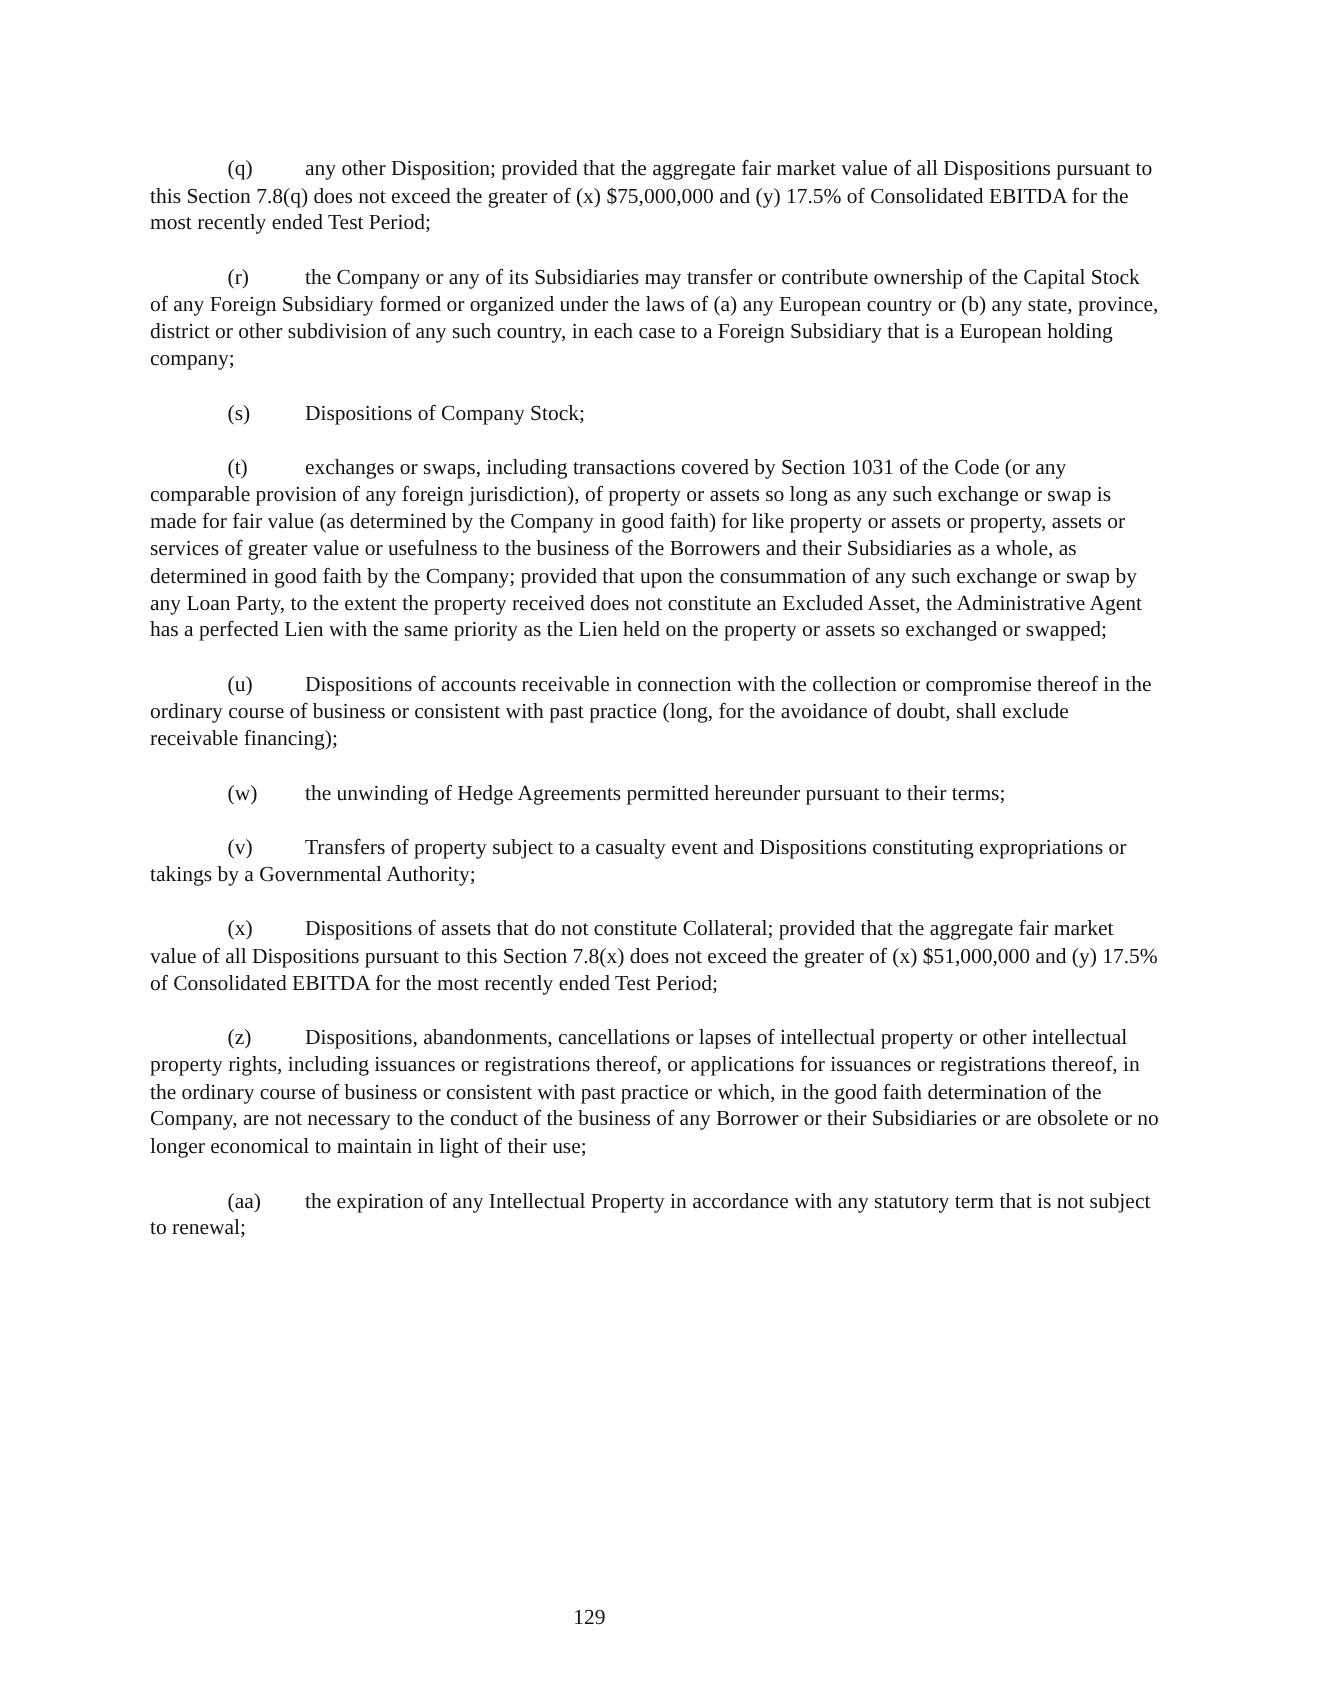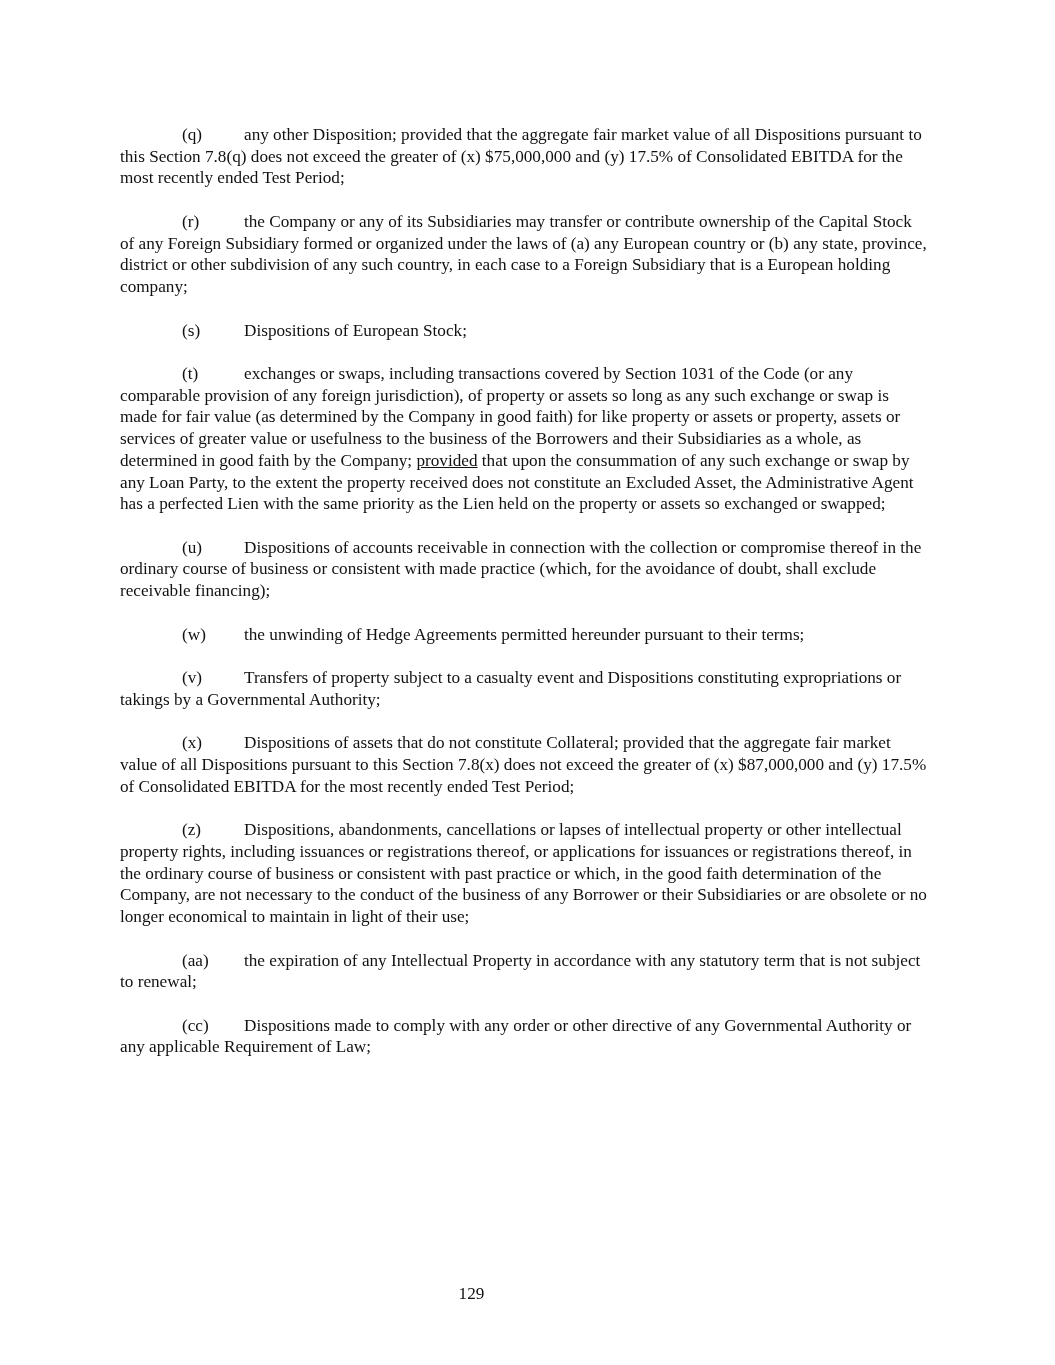--- a/index.html
+++ b/index.html
@@ -28,40 +28,38 @@
       text-indent: 62px;
       text-align: left;
       white-space: normal;
     }
     .label {
       display: inline-block;
       width: 62px;
       text-indent: 0;
     }
     .u {
-      text-decoration: underline;
     }
     .page-number {
       position: absolute;
       left: 0;
       width: 943px;
       top: 1283px;
       text-align: center;
     }
   </style>
 </head>
 <body>
 
 <div class="page" id="page">
     <p class="para"><span class="label">(q)</span><span>any other Disposition; provided that the aggregate fair market value of all Dispositions pursuant to this Section 7.8(q) does not exceed the greater of (x) $75,000,000 and (y) 17.5% of Consolidated EBITDA for the most recently ended Test Period;</span></p>
     <p class="para"><span class="label">(r)</span><span>the Company or any of its Subsidiaries may transfer or contribute ownership of the Capital Stock of any Foreign Subsidiary formed or organized under the laws of (a) any European country or (b) any state, province, district or other subdivision of any such country, in each case to a Foreign Subsidiary that is a European holding company;</span></p>
-    <p class="para"><span class="label">(s)</span><span>Dispositions of European Stock;</span></p>
+    <p class="para"><span class="label">(s)</span><span>Dispositions of Company Stock;</span></p>
     <p class="para"><span class="label">(t)</span><span>exchanges or swaps, including transactions covered by Section 1031 of the Code (or any comparable provision of any foreign jurisdiction), of property or assets so long as any such exchange or swap is made for fair value (as determined by the Company in good faith) for like property or assets or property, assets or services of greater value or usefulness to the business of the Borrowers and their Subsidiaries as a whole, as determined in good faith by the Company; </span><span class="u">provided</span><span> that upon the consummation of any such exchange or swap by any Loan Party, to the extent the property received does not constitute an Excluded Asset, the Administrative Agent has a perfected Lien with the same priority as the Lien held on the property or assets so exchanged or swapped;</span></p>
-    <p class="para"><span class="label">(u)</span><span>Dispositions of accounts receivable in connection with the collection or compromise thereof in the ordinary course of business or consistent with made practice (which, for the avoidance of doubt, shall exclude receivable financing);</span></p>
+    <p class="para"><span class="label">(u)</span><span>Dispositions of accounts receivable in connection with the collection or compromise thereof in the ordinary course of business or consistent with past practice (long, for the avoidance of doubt, shall exclude receivable financing);</span></p>
     <p class="para"><span class="label">(w)</span><span>the unwinding of Hedge Agreements permitted hereunder pursuant to their terms;</span></p>
     <p class="para"><span class="label">(v)</span><span>Transfers of property subject to a casualty event and Dispositions constituting expropriations or takings by a Governmental Authority;</span></p>
-    <p class="para"><span class="label">(x)</span><span>Dispositions of assets that do not constitute Collateral; provided that the aggregate fair market value of all Dispositions pursuant to this Section 7.8(x) does not exceed the greater of (x) $87,000,000 and (y) 17.5% of Consolidated EBITDA for the most recently ended Test Period;</span></p>
+    <p class="para"><span class="label">(x)</span><span>Dispositions of assets that do not constitute Collateral; provided that the aggregate fair market value of all Dispositions pursuant to this Section 7.8(x) does not exceed the greater of (x) $51,000,000 and (y) 17.5% of Consolidated EBITDA for the most recently ended Test Period;</span></p>
     <p class="para"><span class="label">(z)</span><span>Dispositions, abandonments, cancellations or lapses of intellectual property or other intellectual property rights, including issuances or registrations thereof, or applications for issuances or registrations thereof, in the ordinary course of business or consistent with past practice or which, in the good faith determination of the Company, are not necessary to the conduct of the business of any Borrower or their Subsidiaries or are obsolete or no longer economical to maintain in light of their use;</span></p>
     <p class="para"><span class="label">(aa)</span><span>the expiration of any Intellectual Property in accordance with any statutory term that is not subject to renewal;</span></p>
-    <p class="para"><span class="label">(cc)</span><span>Dispositions made to comply with any order or other directive of any Governmental Authority or any applicable Requirement of Law;</span></p>
   </div>
 
 <div class="page-number">129</div>
 
 </body></html>

